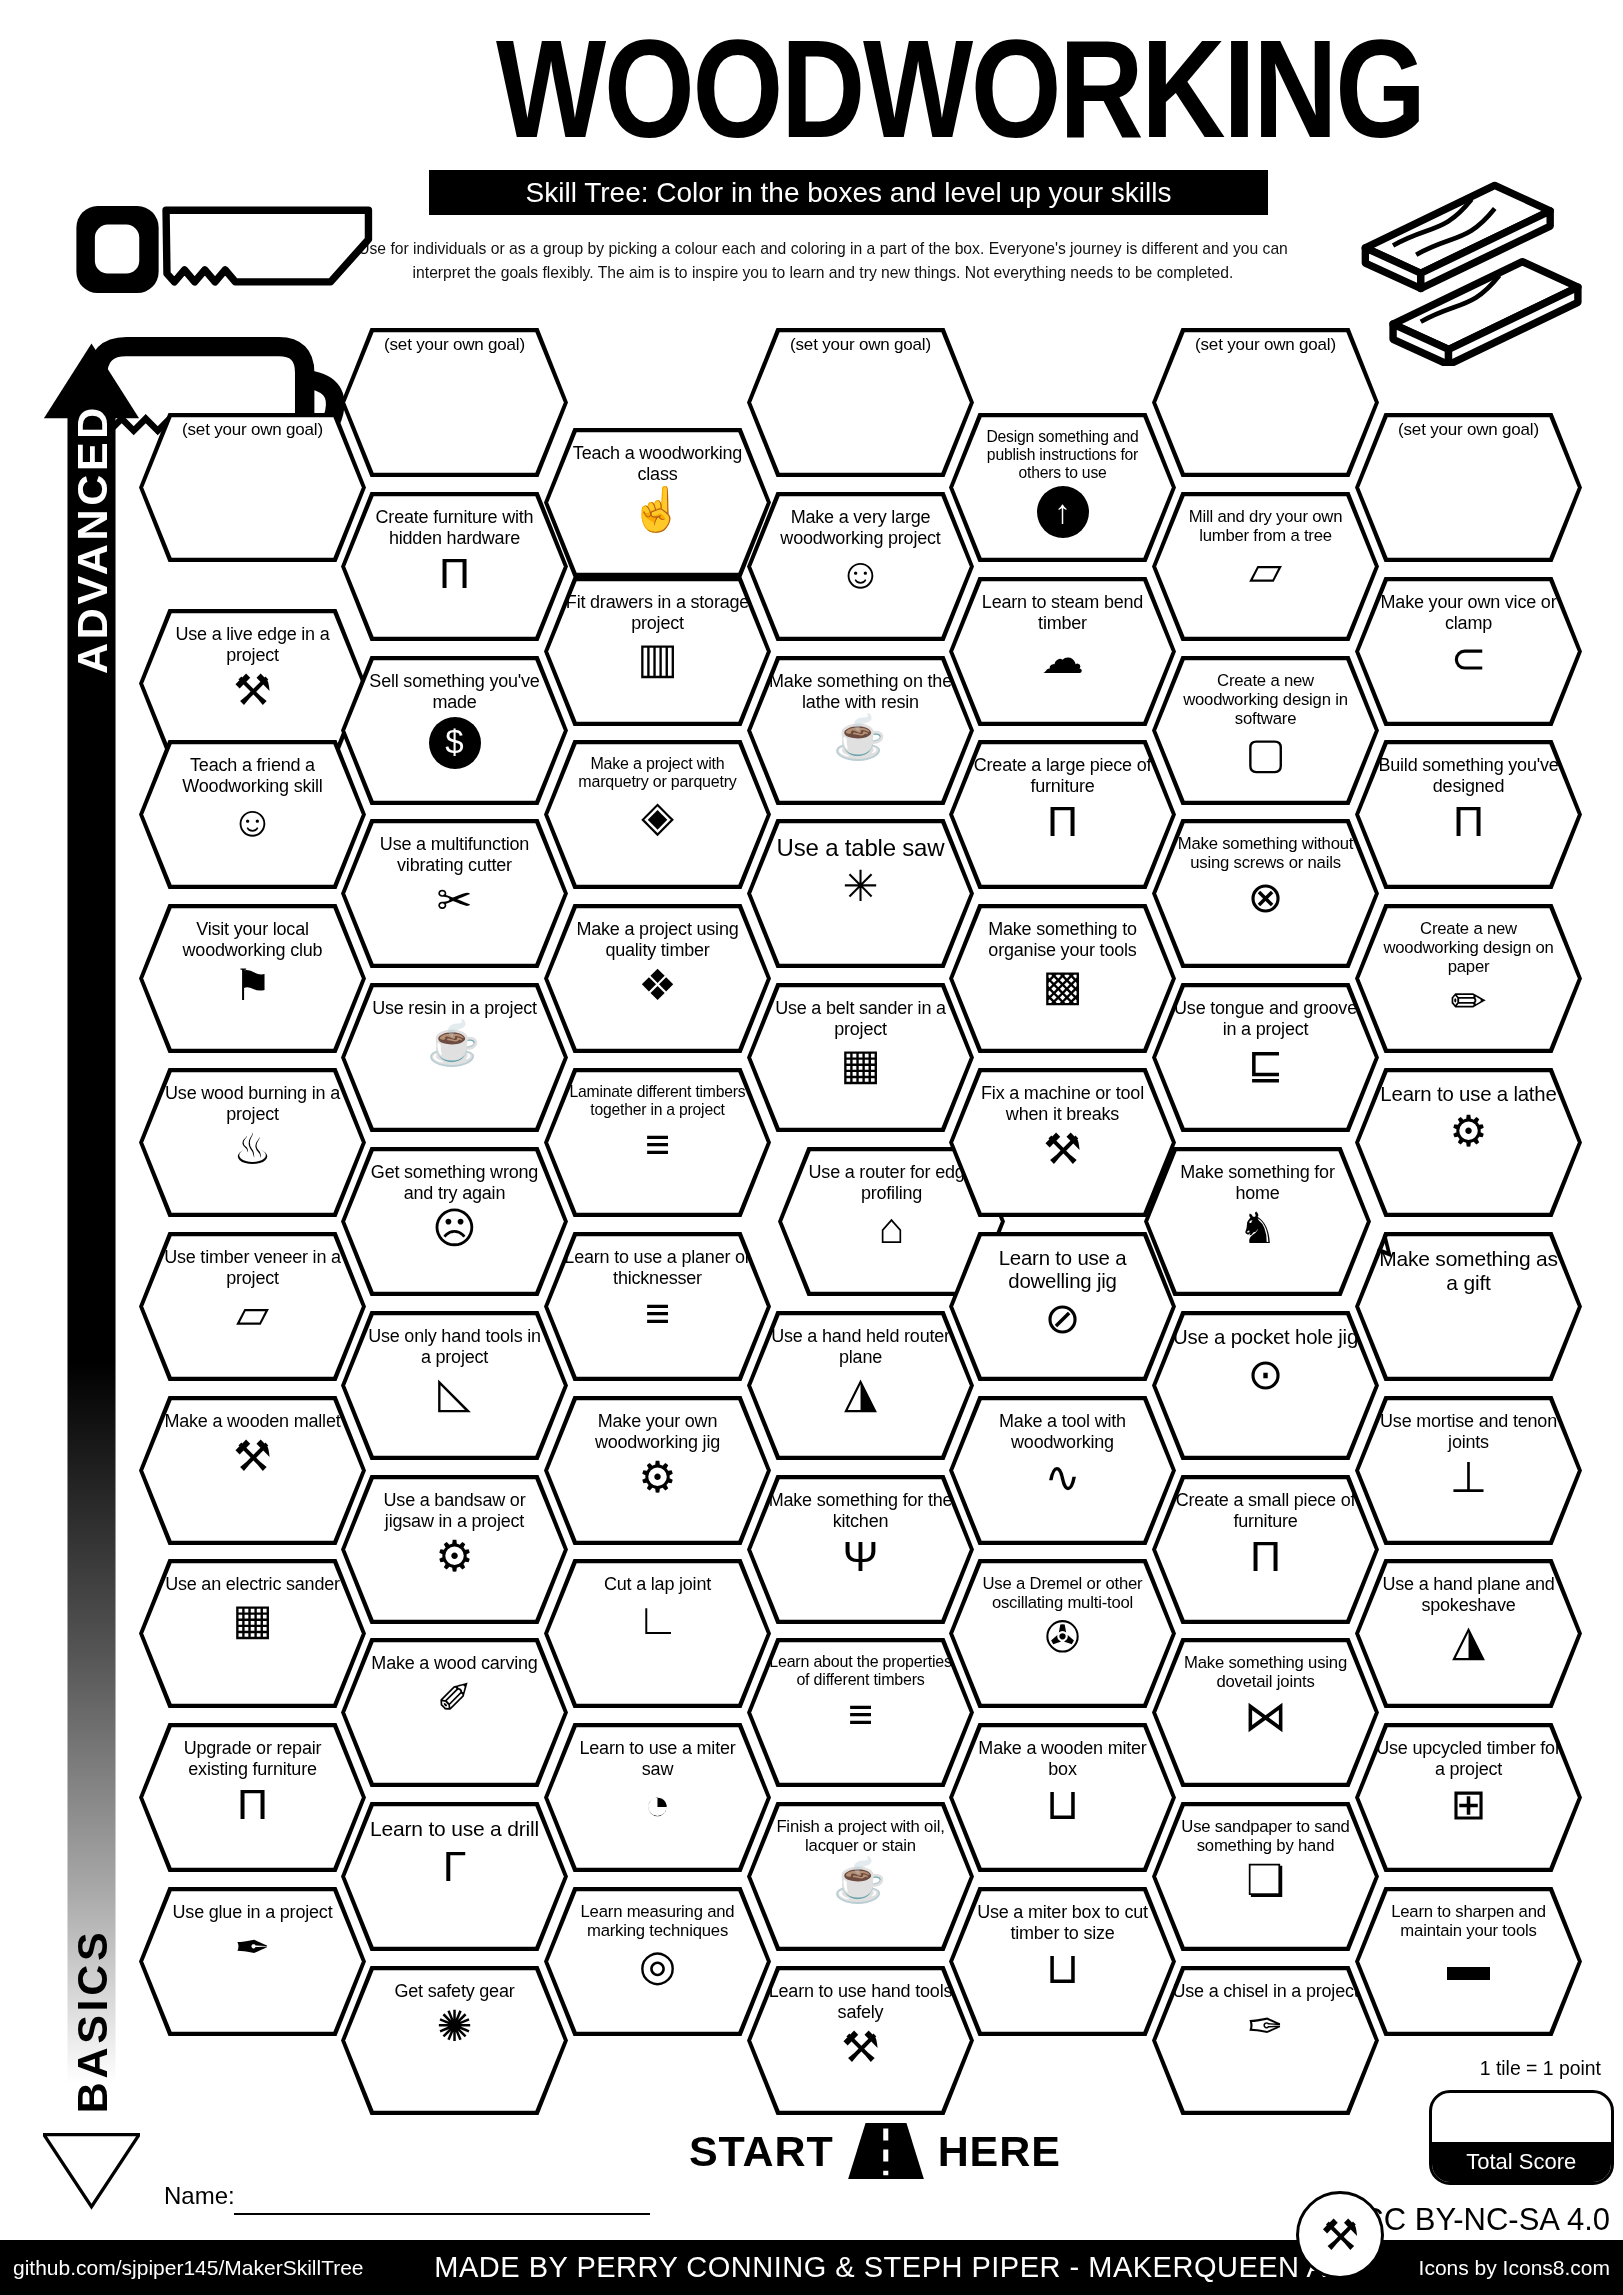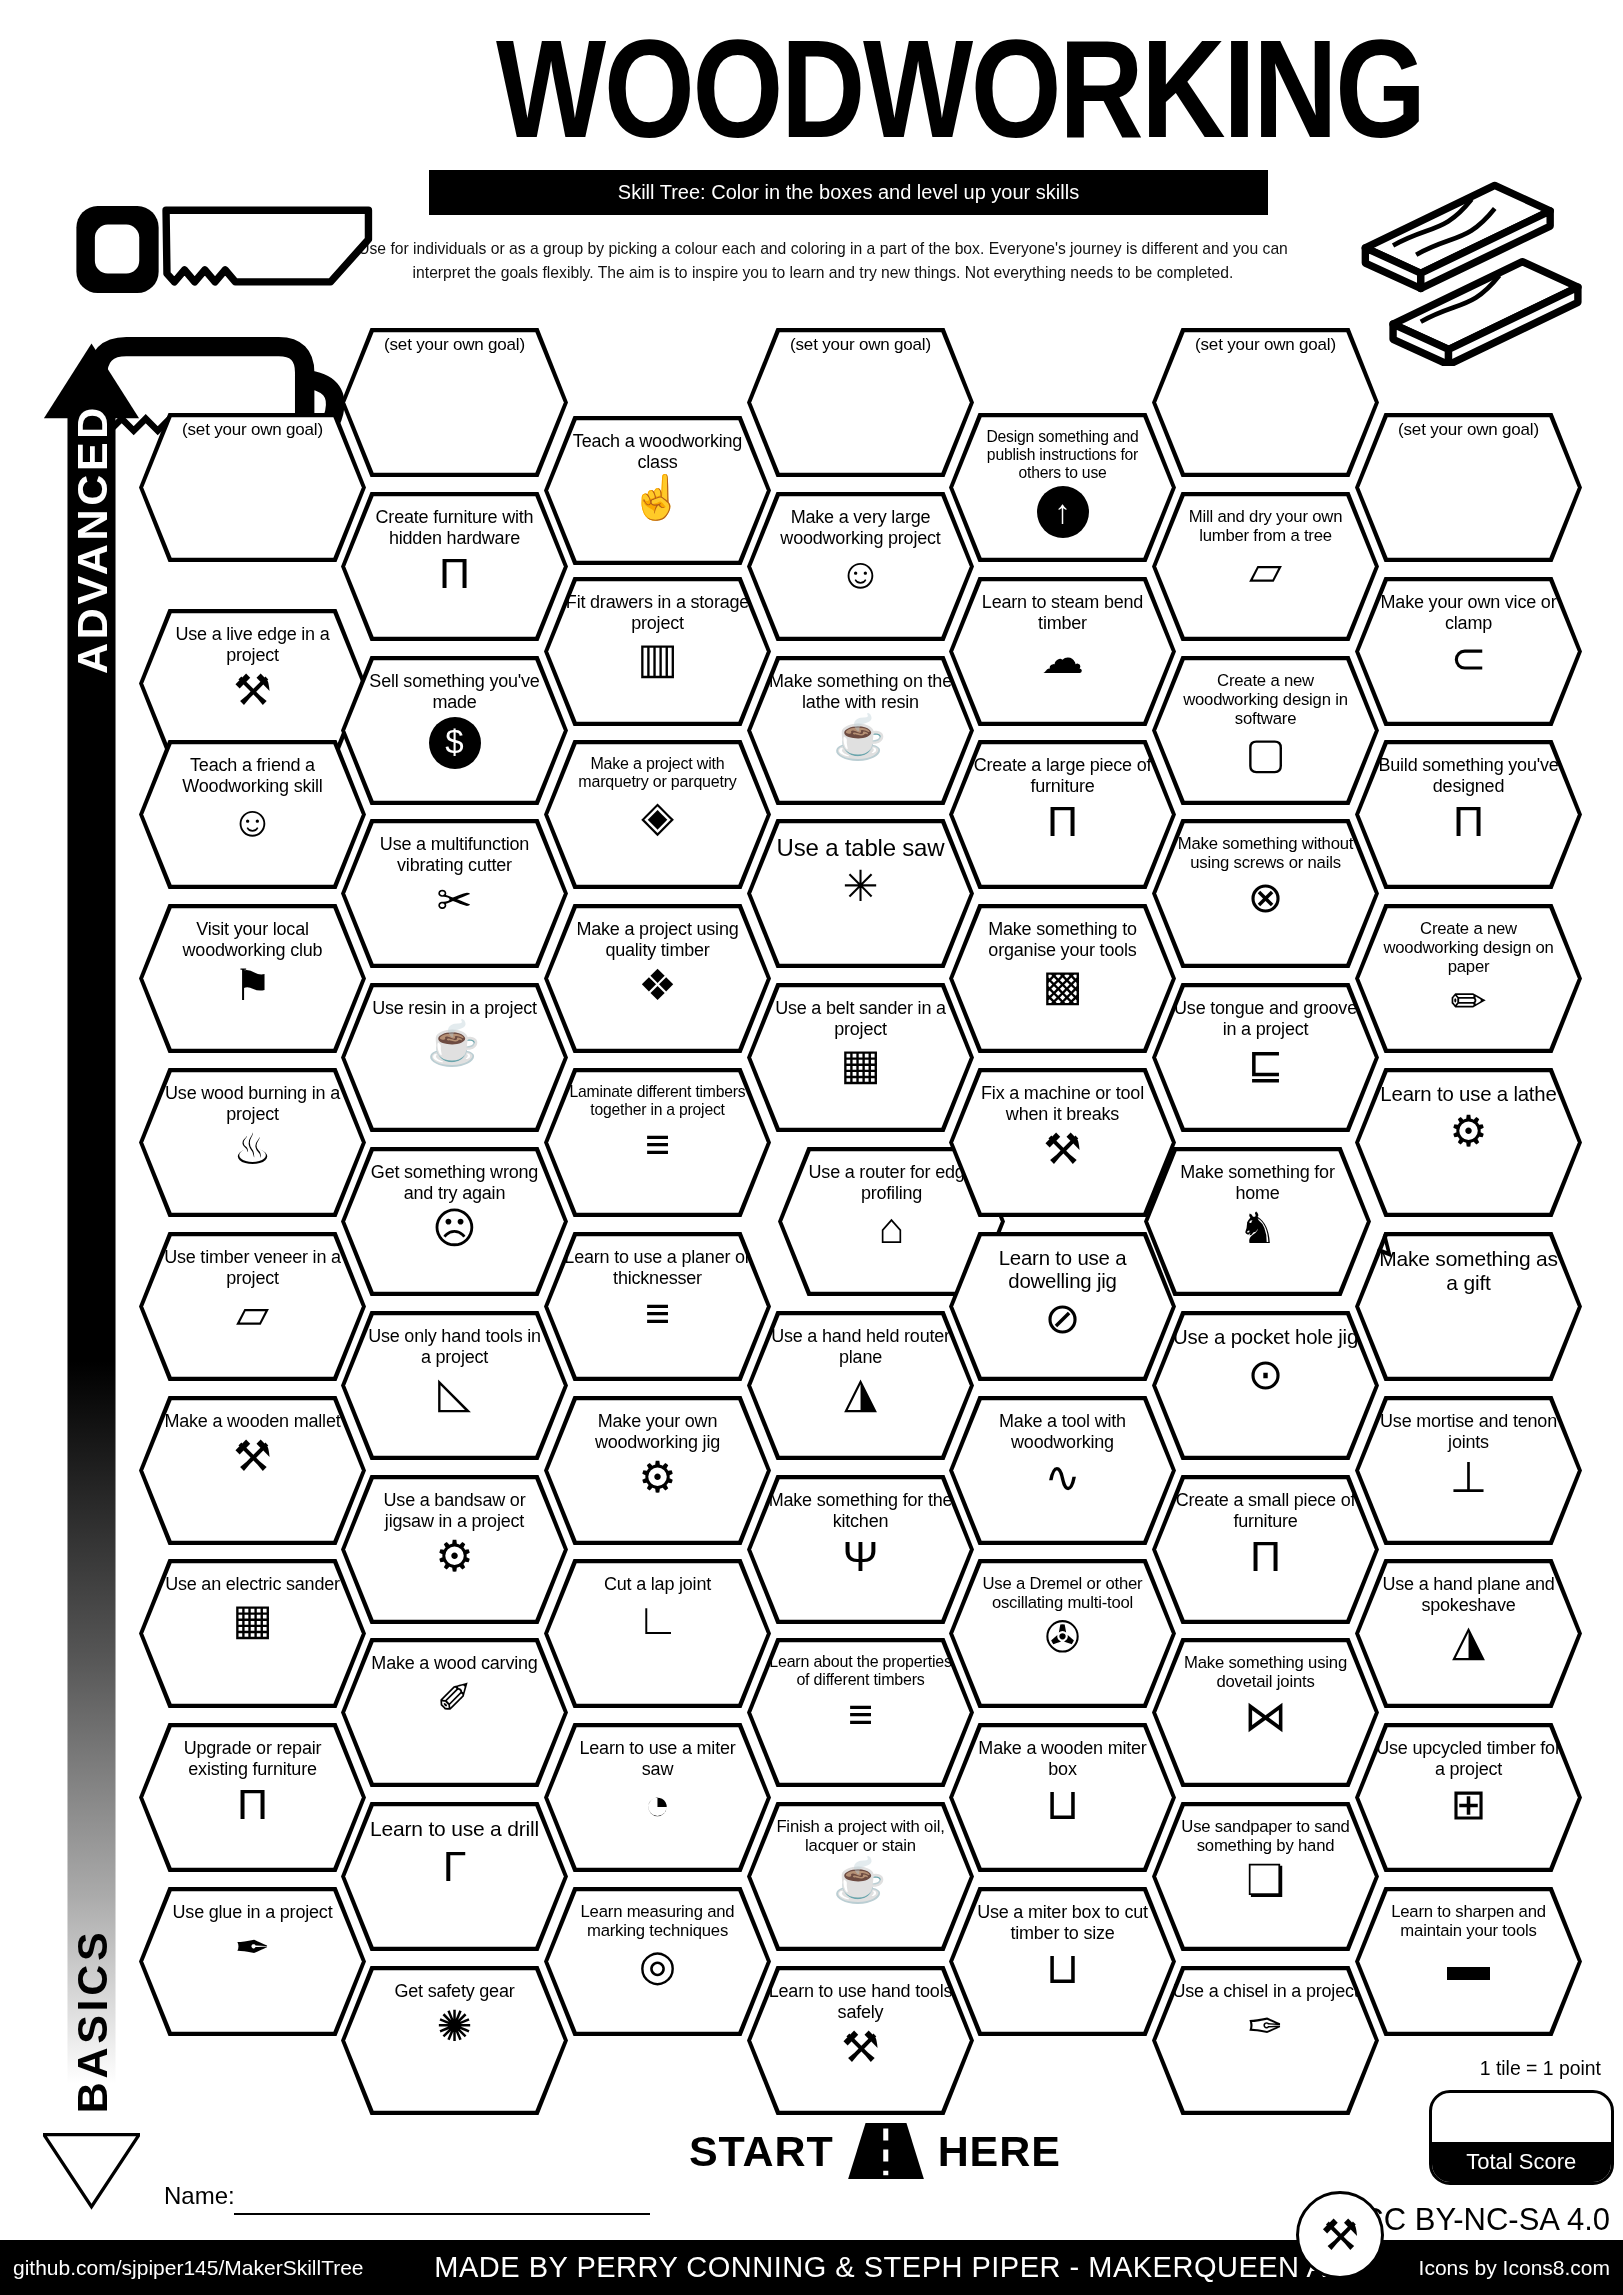--- a/index.html
+++ b/index.html
@@ -5,21 +5,21 @@
   html,body{margin:0;padding:0;background:#fff;}
   #page{position:relative;width:1623px;height:2295px;background:#fff;color:#000;
         font-family:"Liberation Sans",sans-serif;overflow:hidden;}
 
   
   #title{position:absolute;left:429px;top:18.5px;width:839px;height:139px;line-height:139px;
          text-align:center;font-weight:bold;font-size:139px;letter-spacing:-2.8px;
          transform:scaleX(.84);transform-origin:50% 50%;white-space:nowrap;}
   #subtitle-bar{position:absolute;left:429px;top:170px;width:839px;height:45px;background:#000;}
   #subtitle-bar span{display:block;width:100%;height:100%;line-height:45px;text-align:center;
-         color:#fff;font-size:20px;letter-spacing:0px;}
+         color:#fff;font-size:28px;letter-spacing:0px;}
   #description{position:absolute;left:342px;top:237px;width:962px;text-align:center;
          font-size:15.7px;line-height:1.5;color:#111;}
 
   
   #saw-art{position:absolute;left:69px;top:194px;}
   #lumber-art{position:absolute;left:1333px;top:162px;}
 
   
   #level-arrow{position:absolute;left:43px;top:341px;width:97px;height:1869px;}
   .arrow-word{position:absolute;left:49px;white-space:nowrap;font-weight:bold;
@@ -262,21 +262,21 @@
           <div class="hex-icon">Γ</div>
         </div>
       </div>
       <div class="hex" style="left: 341px; top: 1966px;">
         <div class="hex-in"></div>
         <div class="hex-body">
           <div class="hex-label">Get safety gear</div>
           <div class="hex-icon">✺</div>
         </div>
       </div>
-      <div class="hex" style="left: 544px; top: 416px;">
+      <div class="hex" style="left: 544px; top: 428px;">
         <div class="hex-in"></div>
         <div class="hex-body">
           <div class="hex-label">Teach a woodworking class</div>
           <div class="hex-icon">☝</div>
         </div>
       </div>
       <div class="hex" style="left: 544px; top: 577px;">
         <div class="hex-in"></div>
         <div class="hex-body">
           <div class="hex-label">Fit drawers in a storage project</div>

